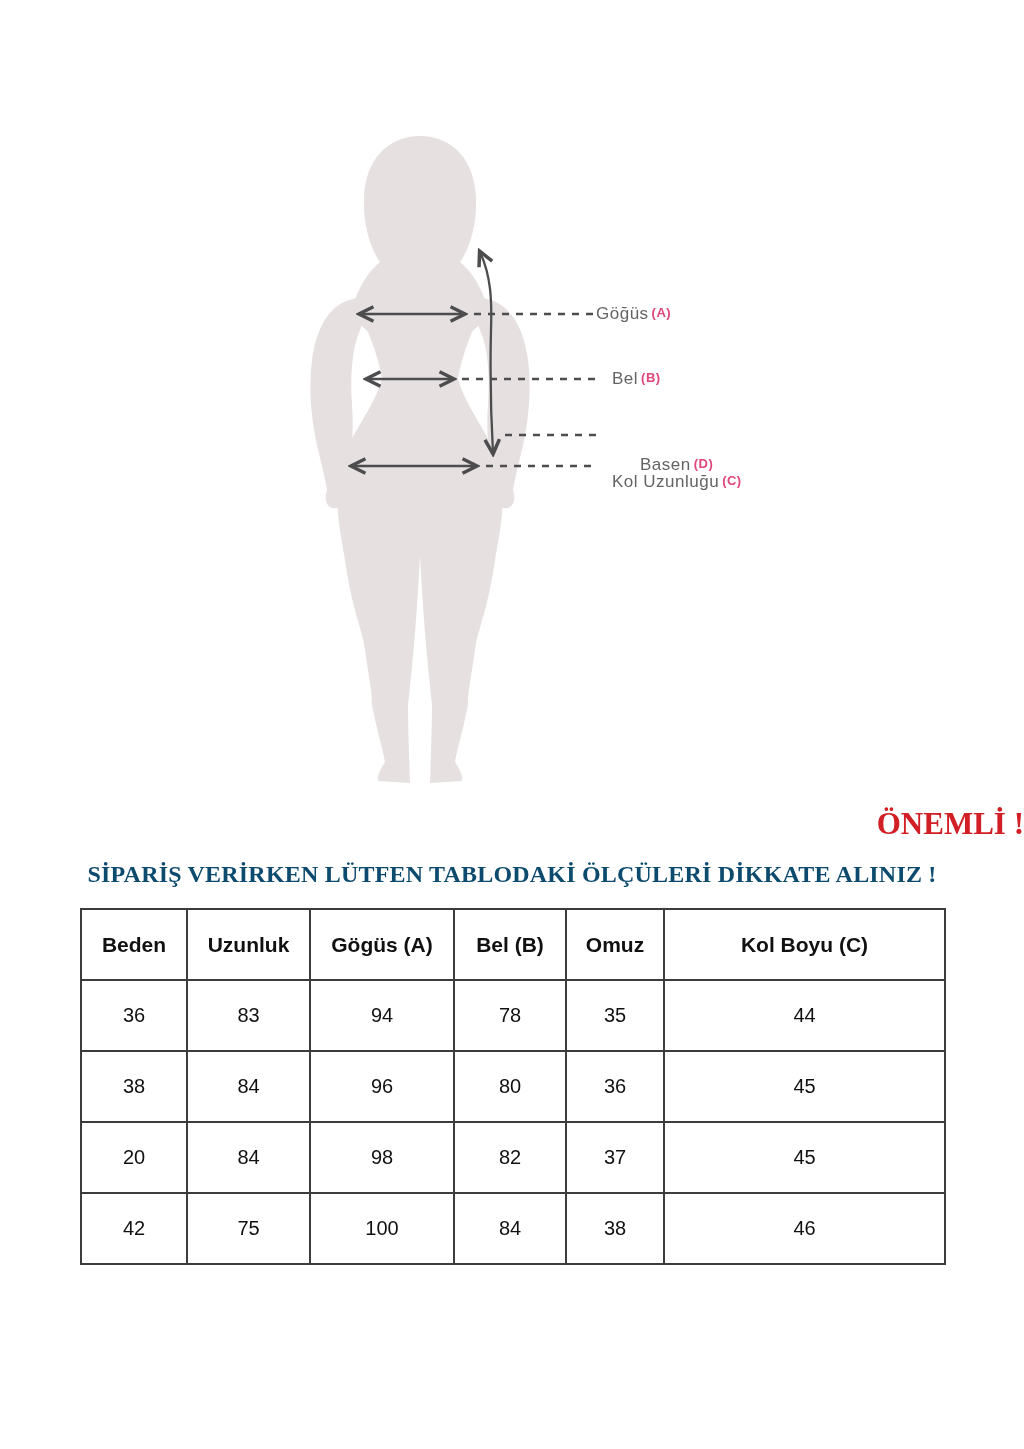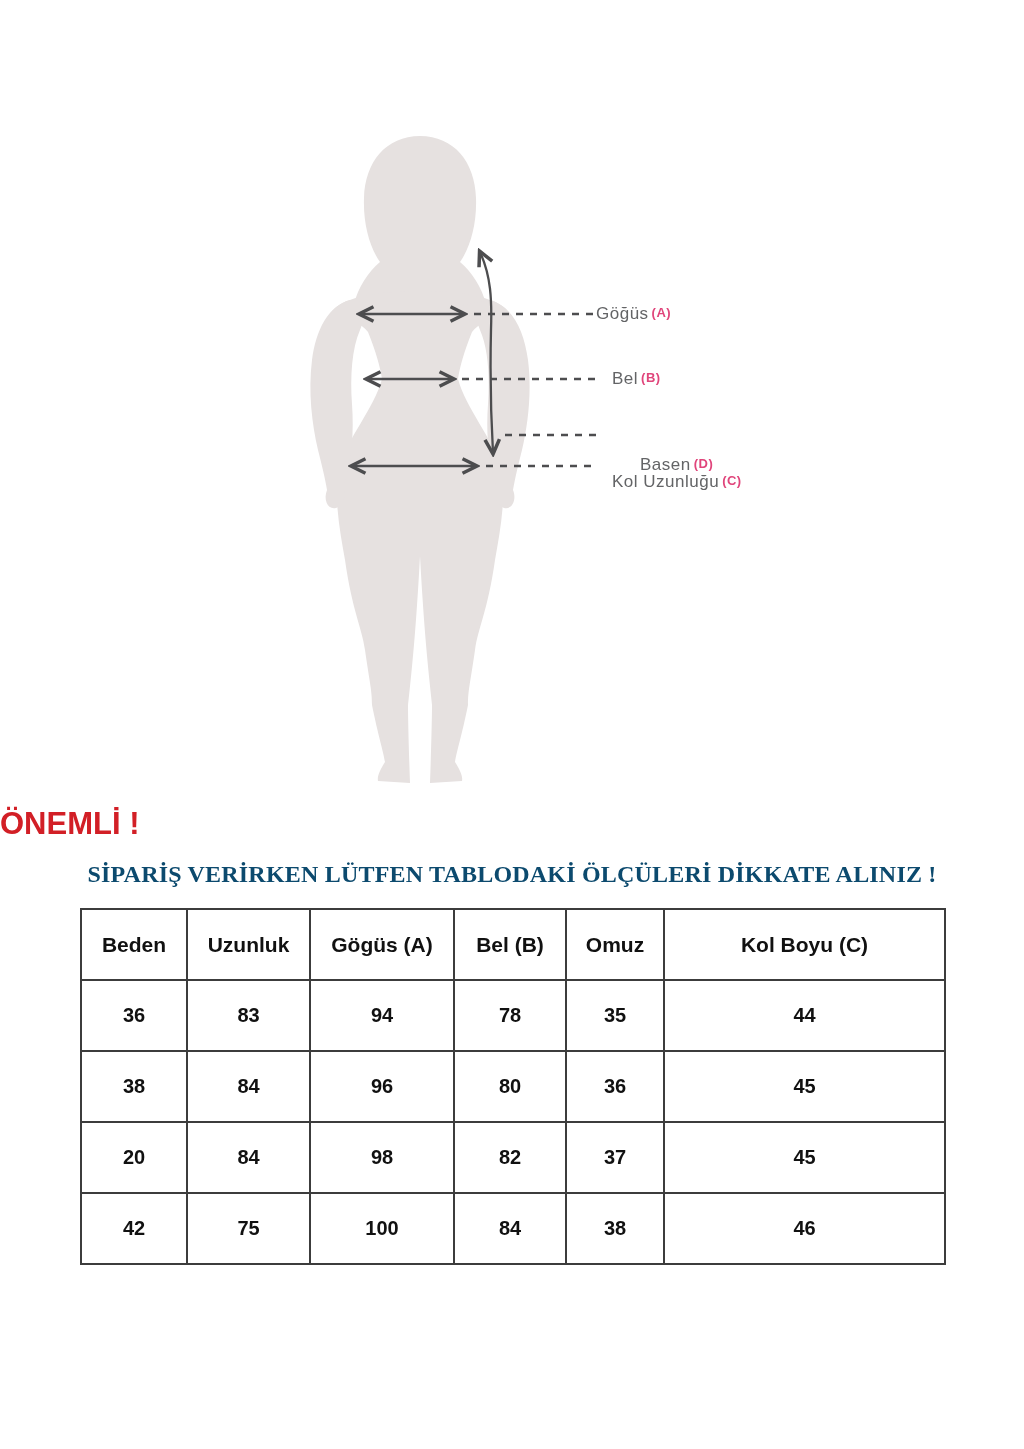--- a/index.html
+++ b/index.html
@@ -30,22 +30,22 @@
     font-weight:bold;
     margin-left:3px;
     vertical-align:2px;
   }
   .label-gogus{left:596px;top:304px;}
   .label-bel{left:612px;top:369px;}
   .label-kol{left:612px;top:450px;margin-top:22px;}
   .label-basen{left:612px;top:455px;margin-left:28px;}
   .notice-heading{
     position:absolute;top:806px;left:0;width:100%;
-    text-align:left;
-    font-family:Liberation Sans, sans-serif;
+    text-align:right;
+    font-family:Liberation Serif, serif;
     font-weight:bold;
     font-size:31px;color:#d21f26;
   }
   .notice-subheading{
     position:absolute;top:861px;left:0;width:100%;
     text-align:center;
     font-family:"Liberation Serif", serif;
     font-weight:bold;
     font-size:24px;color:#0c4a6e;
     letter-spacing:0.2px;
@@ -62,21 +62,21 @@
     height:53px;
     text-align:center;
     vertical-align:middle;
     color:#111111;
     padding:8px;
   }
   table.size-table th{
     font-size:21px;font-weight:bold;
   }
   table.size-table td{
-    font-size:20px;font-weight:bold;
+    font-size:20px;font-weight:normal;
   }
 </style>
 </head>
 <body>
 
 <div class="page">
 
 
   <svg class="figure-svg" width="1024" height="1449" viewBox="0 0 1024 1449" xmlns="http://www.w3.org/2000/svg">
     <defs>

